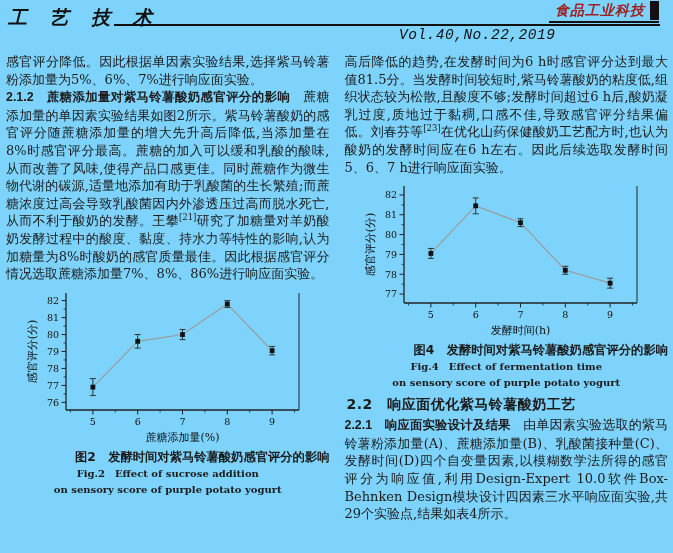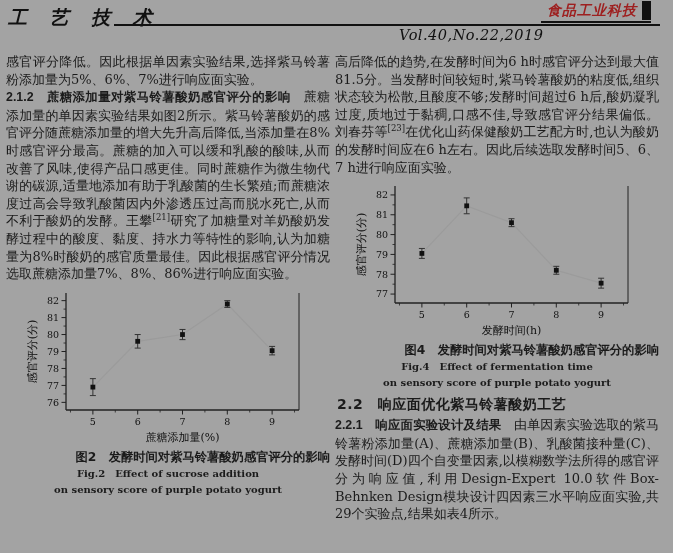--- a/index.html
+++ b/index.html
@@ -1,41 +1,41 @@
 <!DOCTYPE html>
 <html><head>
 <meta charset="utf-8">
 <style>
   html,body{margin:0;padding:0;background:#d9d9d9;}
   .page{
-    position:relative;width:673px;height:553px;background:#a3a3a3;
+    position:relative;width:673px;height:553px;background:#7dd3fc;
     font-family:"DejaVu Serif","Liberation Serif",serif;color:#1b1b1b;
     overflow:hidden;box-sizing:border-box;
   }
   
   .col-head{
     position:absolute;left:8px;top:5px;font-size:19px;font-weight:700;
     font-style:italic;letter-spacing:8px;color:#111;white-space:nowrap;
   }
   .head-rule{position:absolute;left:114px;top:24px;width:546px;border-top:2px solid #111;}
   .logo-wrap{
-    position:absolute;right:22px;top:1px;display:flex;align-items:flex-end;
+    position:absolute;right:14px;top:1px;display:flex;align-items:flex-end;
     border-bottom:2px solid #111;padding:0 0 1px 6px;
   }
   .logo-text{
     font-size:14px;font-weight:700;font-style:italic;letter-spacing:1px;
     color:#9e2020;white-space:nowrap;
   }
   .logo-bar{width:9px;height:19px;background:#111;margin-left:5px;}
   .vol{
     position:absolute;left:399px;top:27px;font-style:italic;font-size:14.5px;
-    letter-spacing:.5px;color:#111;
+    letter-spacing:.5px;color:#111;font-family:Liberation Mono, monospace;
   }
   
-  .cols{position:absolute;top:53px;left:6px;right:5px;display:flex;gap:5px;}
+  .cols{position:absolute;top:53px;left:6px;right:5px;display:flex;gap:15px;}
   .col{width:324px;}
   .body-p{margin:0;font-size:13px;line-height:17.6px;text-align:justify;}
   .body-p sup{font-size:8.5px;line-height:0;margin-top:44px;}
   .hd{
     font-weight:700;
     font-family:Liberation Sans, sans-serif;
     font-size:12.4px;
   }
   .h22{
     margin:5px 2px 2px;font-size:14px;font-weight:700;

